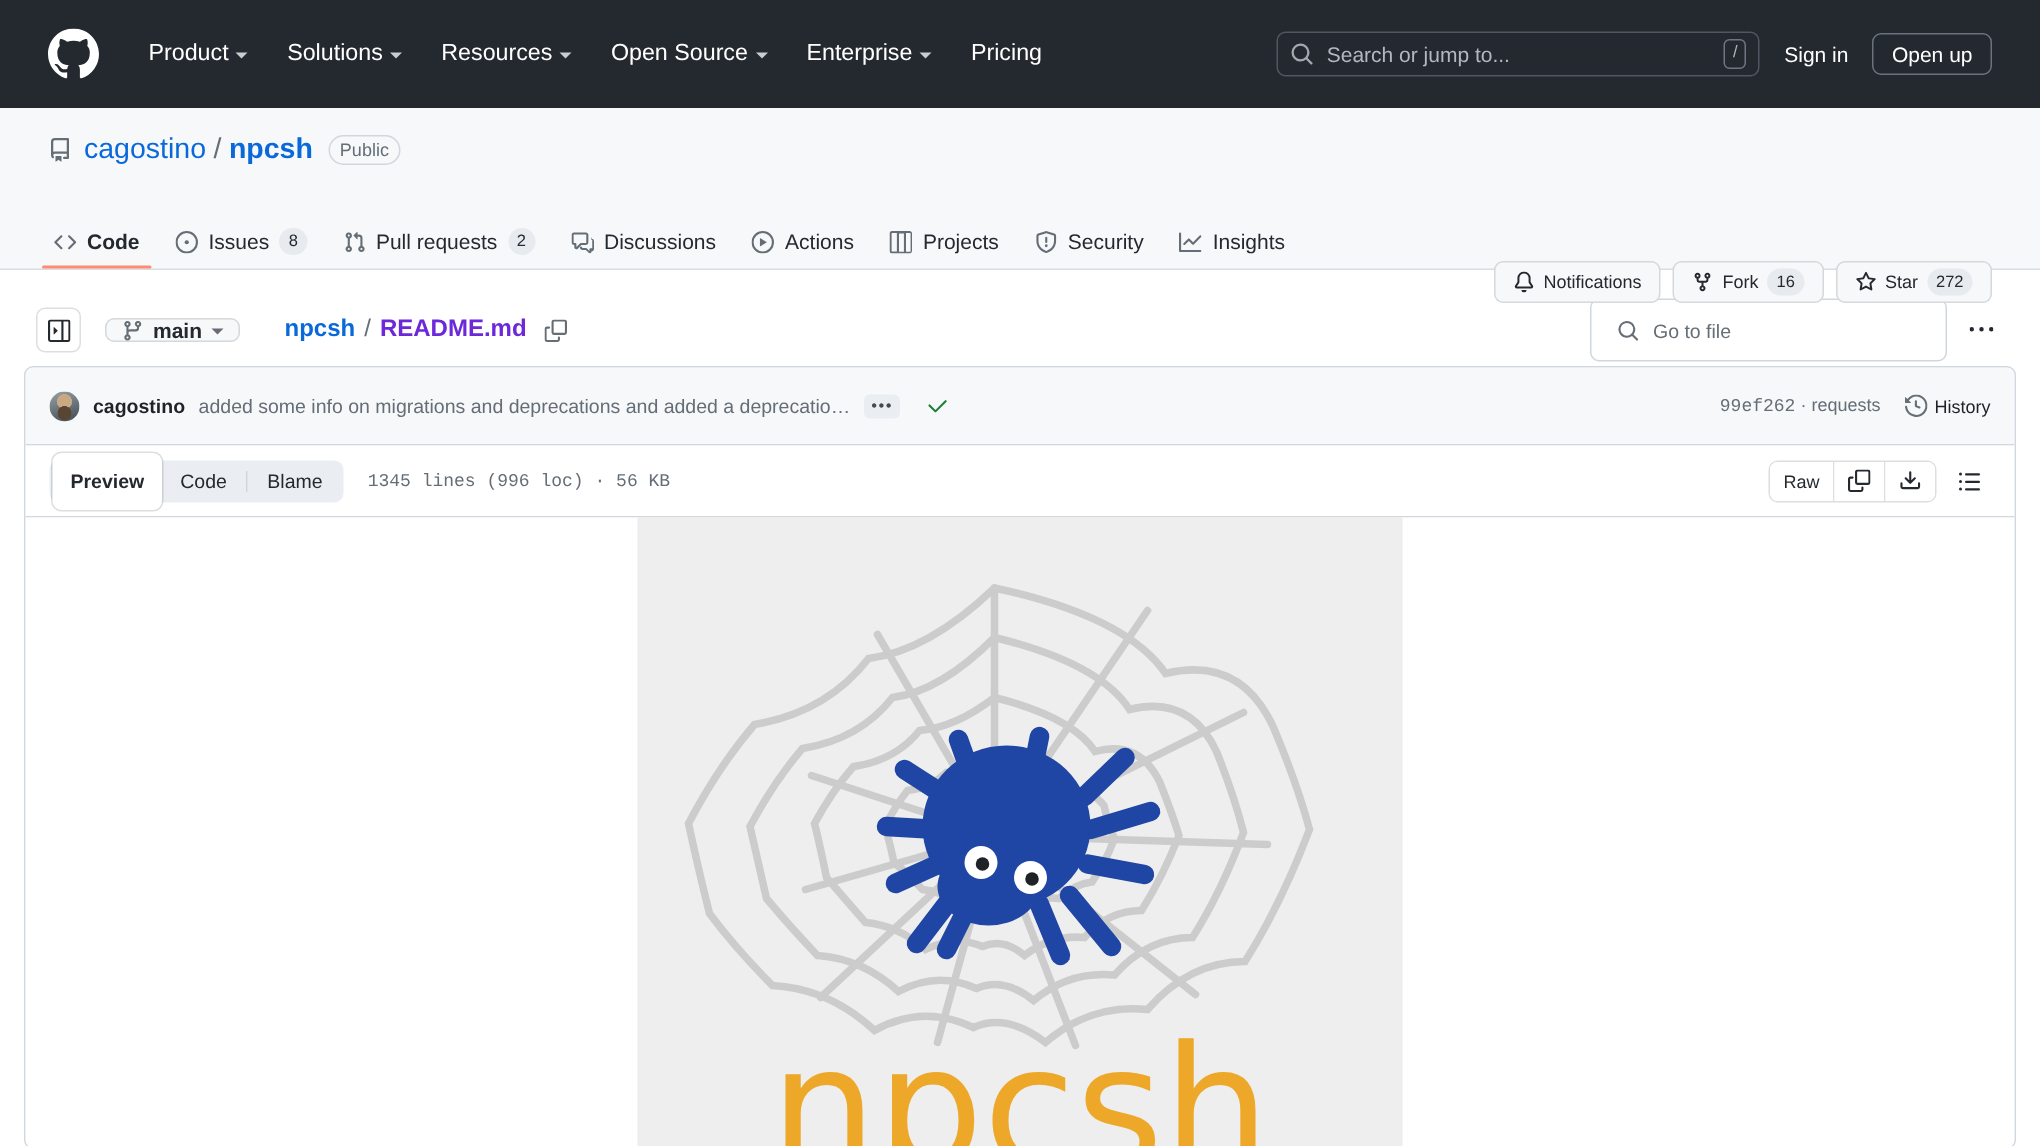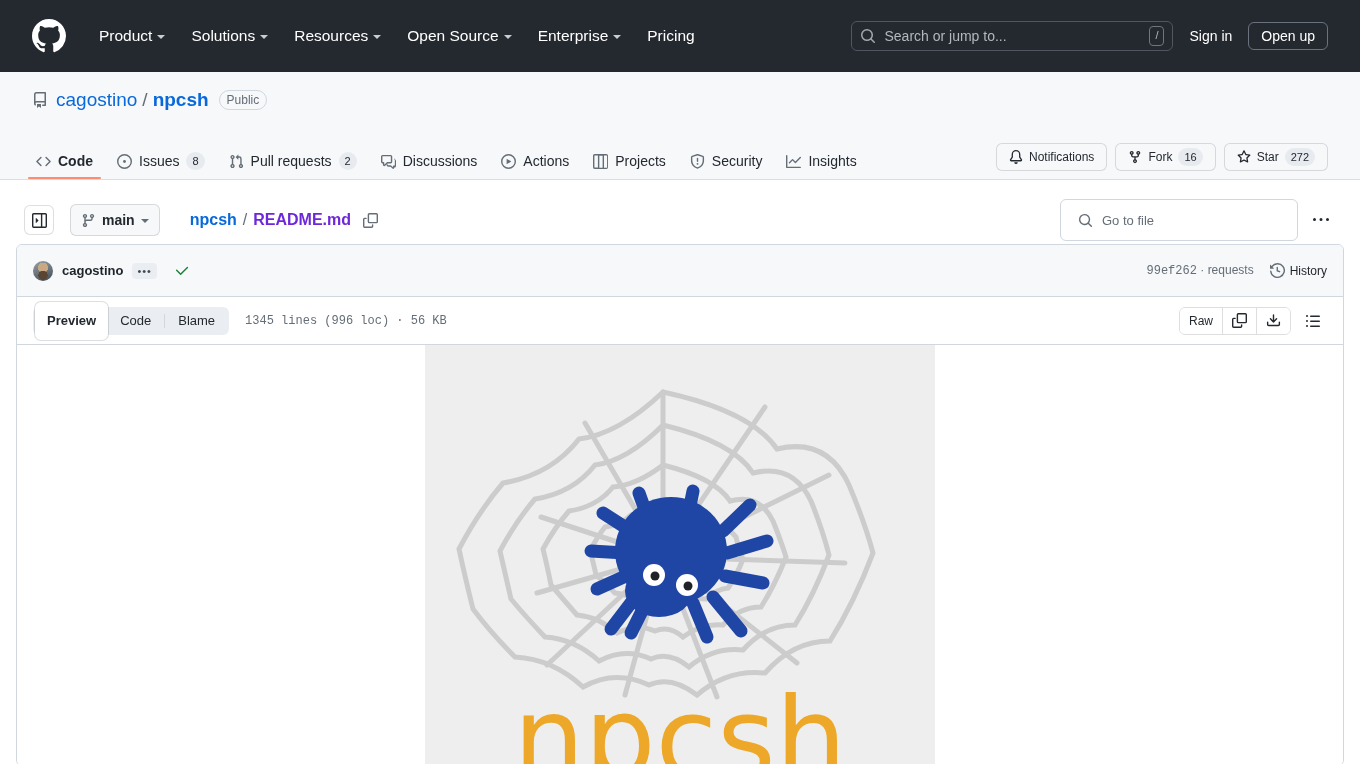--- a/index.html
+++ b/index.html
@@ -75,21 +75,21 @@
   .repo-icon svg { display:block; width:16px; height:16px; fill:#656d76; }
   .repo-owner { color: #0969da; font-size: 19px; cursor: pointer; }
   .repo-sep { color: #656d76; font-size: 19px; margin: 0 5px; }
   .repo-name { color: #0969da; font-size: 19px; font-weight: bold; cursor: pointer; }
   .visibility {
     margin-left: 10px;
     border: 1px solid #d0d7de; border-radius: 2em;
     color: #656d76; font-size: 12px; line-height: 18px;
     padding: 0 7px;
   }
-  .repo-actions { position: absolute; right: 32px; top: 71px; display: flex; gap: 8px; }
+  .repo-actions { position: absolute; right: 32px; top: 102px; display: flex; gap: 8px; }
   .btn {
     display: flex; align-items: center; gap: 6px;
     background: #f6f8fa; border: 1px solid rgba(31,35,40,0.15);
     border-radius: 6px; padding: 4px 12px; height: 28px;
     font-size: 12px; color: #24292f; cursor: pointer; white-space: nowrap;
   }
   .btn svg { display:block; width:14px; height:14px; fill:#24292f; }
   .counter {
     background: rgba(175,184,193,0.2); border-radius: 2em;
     font-size: 11px; padding: 1px 6px; color: #24292f; line-height: 16px;
@@ -114,21 +114,21 @@
   .file-nav { padding: 16px 24px 0; display: flex; align-items: center; height: 64px; }
   .icon-btn {
     width: 30px; height: 30px; border: 1px solid rgba(31,35,40,0.15);
     border-radius: 6px; background: #ffffff;
     display: flex; align-items: center; justify-content: center; cursor: pointer;
   }
   .icon-btn svg { display:block; width:15px; height:15px; fill:#24292f; }
   .branch-btn {
     display: flex; align-items: center; gap: 6px;
     background: #f6f8fa; border: 1px solid rgba(31,35,40,0.15);
-    border-radius: 6px; height: 32px; padding: 0 10px;
+    border-radius: 6px; height: 16px; padding: 0 10px;
     font-size: 14px; font-weight: bold; color: #24292f; cursor: pointer;
     margin-left: 16px;
   }
   .branch-btn svg { display:block; width:15px; height:15px; fill:#656d76; }
   .crumbs { margin-left: 30px; display: flex; align-items: center; font-size: 16px; }
   .crumb-link { color: #0969da; font-weight: bold; cursor: pointer; }
   .crumb-sep { color: #656d76; margin: 0 6px; font-weight: normal; }
   .crumb-current { color: #6d28d9; font-weight: bold; }
   .copy-path { margin-left: 12px; cursor: pointer; display: flex; }
   .copy-path svg { display:block; width:15px; height:15px; fill:#656d76; }
@@ -411,20 +411,21 @@
           </svg>
       </div>
     </div>
   </div>
 
   <div class="file-box">
 
     <div class="commit-bar">
       <div class="avatar"></div>
       <span class="commit-author">cagostino</span>
+      <span class="commit-msg">added some info on migrations and deprecations and added a deprecatio…</span>
       <span class="commit-ellipsis">•••</span>
       <span class="check">
         <svg viewBox="0 0 16 16" width="15" height="15" style="fill:#1a7f37;display:block;">
             <path d="M13.78 4.22a.75.75 0 0 1 0 1.06l-7.25 7.25a.75.75 0 0 1-1.06 0L1.22 8.28a.751.751 0 0 1 .018-1.042.751.751 0 0 1 1.042-.018L6 10.94l6.72-6.72a.75.75 0 0 1 1.06 0Z"></path>
           </svg>
       </span>
       <div class="commit-right">
         <span class="commit-meta"><span class="sha">99ef262</span> <span>·</span> <span>requests</span></span>
         <span class="history">
           <span>

